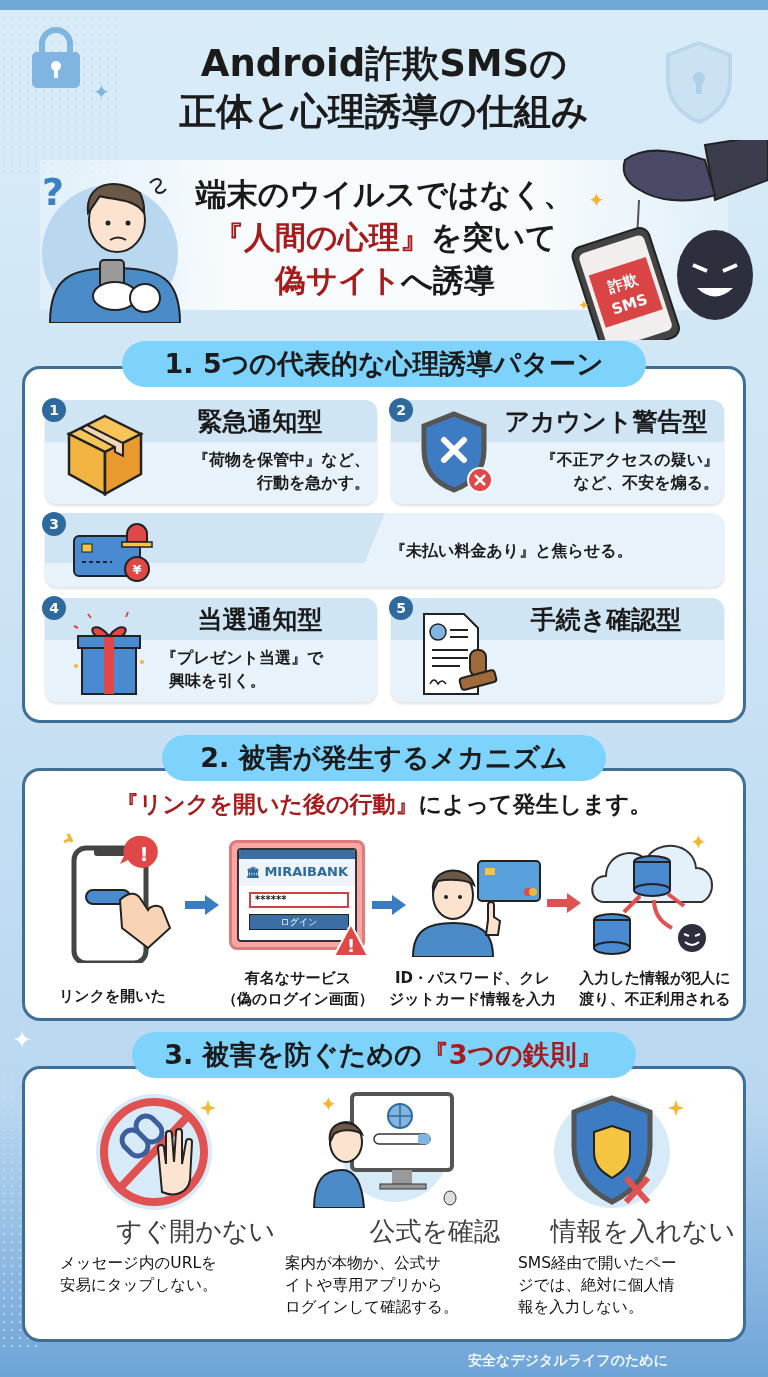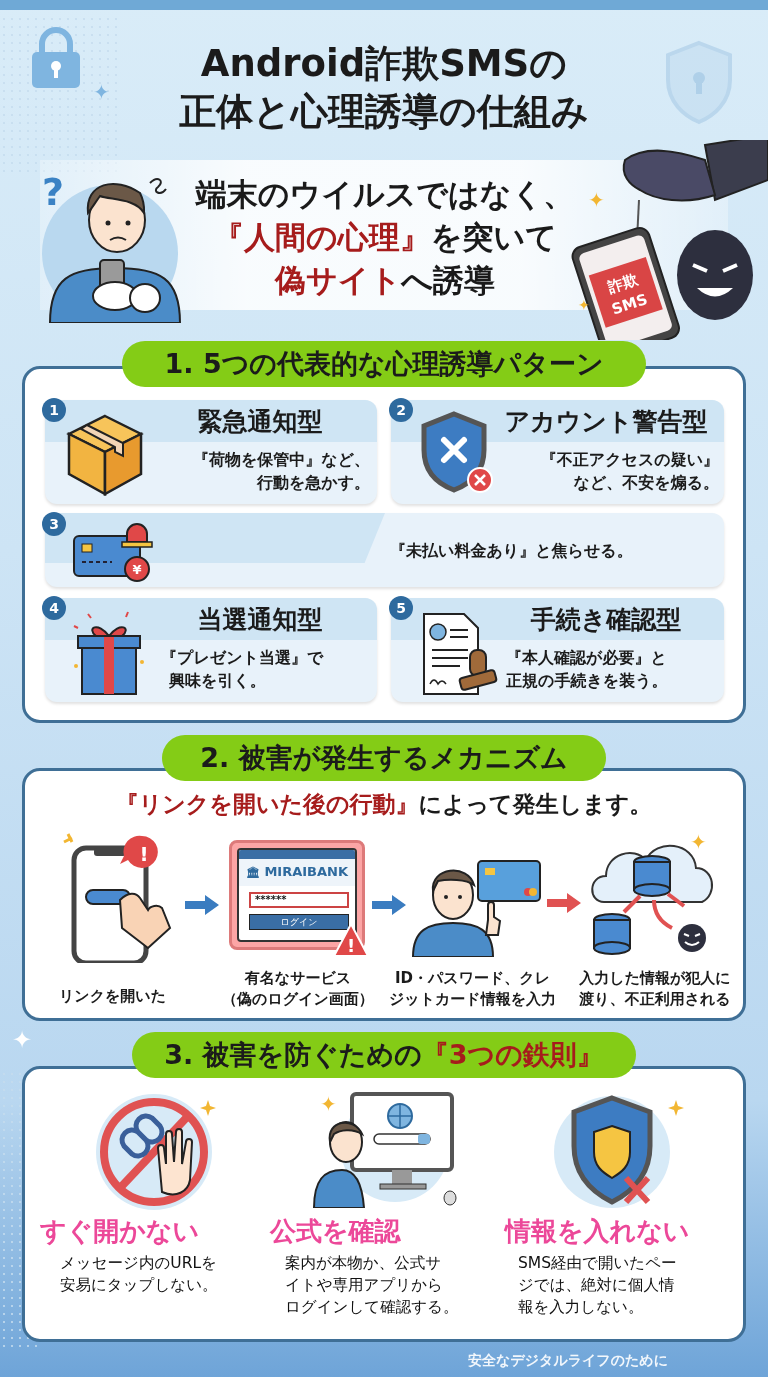--- a/index.html
+++ b/index.html
@@ -10,31 +10,31 @@
 .title{position:absolute;left:0;top:40px;width:768px;text-align:center;font-weight:bold;font-size:37px;line-height:48px;letter-spacing:0px;color:#1b1b1b}
 .lock{position:absolute;left:30px;top:26px;width:52px;height:64px}
 .shieldbg{position:absolute;left:664px;top:40px;width:70px;height:85px;opacity:.45}
 .hero{position:absolute;left:40px;top:160px;width:688px;height:150px;background:linear-gradient(90deg,rgba(255,255,255,.3),rgba(255,255,255,.85) 30%,rgba(255,255,255,.85) 70%,rgba(255,255,255,.3))}
 .hero-text{position:absolute;left:190px;top:173px;width:390px;text-align:center;font-weight:bold;font-size:31px;line-height:43px}
 .red{color:#a61c1c}
 .man{position:absolute;left:40px;top:158px;width:150px;height:165px}
 .hacker{position:absolute;left:565px;top:140px;width:203px;height:200px}
 .qmark{position:absolute;left:42px;top:170px;font-size:38px;font-weight:bold;color:#3b82c4}
 .section{position:absolute;left:22px;width:724px;background:#fff;border:3px solid #3f6f96;border-radius:18px}
-.sec-head{position:absolute;background:#84cc16;border-radius:24px;text-align:center;font-weight:bold;font-size:27px;color:#1b1b1b;line-height:46px;height:46px}
+.sec-head{position:absolute;background:#7dd3fc;border-radius:24px;text-align:center;font-weight:bold;font-size:27px;color:#1b1b1b;line-height:46px;height:46px}
 .card{position:absolute;background:#e8f2fa;border-radius:12px;box-shadow:0 2px 3px rgba(0,0,0,.12);overflow:hidden}
 .card .band{position:absolute;left:0;top:0;width:100%;height:42px;background:#cfe5f4}
 .card .ct{position:absolute;font-weight:bold;font-size:25px;text-align:center;color:#1b1b1b;line-height:36px}
 .card .cd{position:absolute;font-weight:bold;font-size:16px;line-height:23px;text-align:right;color:#1b1b1b}
 .num{position:absolute;width:24px;height:24px;border-radius:50%;background:#2e6a9e;color:#fff;font-weight:bold;font-size:14px;line-height:24px;text-align:center}
 .icon{position:absolute}
 .mech-title{position:absolute;left:22px;top:786px;width:724px;text-align:center;font-weight:bold;font-size:23px;line-height:36px}
 .step-label{position:absolute;font-weight:bold;font-size:15px;line-height:21px;text-align:center;color:#1b1b1b}
 .arrow{position:absolute;width:34px;height:20px}
-.rule-t{position:absolute;font-weight:bold;font-size:26px;text-align:left;line-height:36px;color:#ec4899}
+.rule-t{position:absolute;font-weight:normal;font-size:26px;text-align:right;line-height:36px;color:#404040}
 .rule-d{position:absolute;font-weight:normal;font-size:15.5px;line-height:22px;color:#111}
 .footer{position:absolute;left:12px;top:1350px;width:656px;text-align:right;color:#f2f7fc;font-size:14px;font-weight:bold;line-height:20px}
 .spark{position:absolute;color:#f2b632;font-size:20px;line-height:20px}
 </style>
 </head>
 <body>
 
 <div class="topbar"></div>
 <div class="dots" style="left:0;top:15px;width:120px;height:160px"></div>
 <div class="dots" style="left:0;top:1070px;width:40px;height:280px"></div>
@@ -162,24 +162,20 @@
   <rect x="36" y="30" width="10" height="58" fill="#e04848"></rect>
   <path d="M41 30 C30 15 18 22 28 30 Z M41 30 C52 15 64 22 54 30 Z" fill="#e04848" stroke="#222" stroke-width="2"></path>
   <circle cx="8" cy="60" r="2" fill="#f2b632"></circle>
     <circle cx="74" cy="56" r="2" fill="#f2b632"></circle>
   <path d="M20 8 l3 4 M60 6 l-2 5 M6 20 l4 2" stroke="#e04848" stroke-width="2"></path>
 </svg>
 
 <div class="card" style="left:391px;top:598px;width:333px;height:104px">
   <div class="band"></div>
   <div class="ct" style="left:115px;top:4px;width:200px">手続き確認型</div>
-  <div class="cd" style="left:115px;top:48px;width:210px;text-align:left">
-      <div>『本人確認が必要』と</div>
-      <div>正規の手続きを装う。</div>
-    </div>
 </div>
 <div class="num" style="left:389px;top:596px">5</div>
 <svg class="icon" style="left:420px;top:610px;width:80px;height:88px" viewBox="0 0 80 88">
   <path d="M4 4 H44 L58 18 V84 H4 Z" fill="#fff" stroke="#222" stroke-width="2"></path>
   <circle cx="18" cy="22" r="8" fill="#7fb5e0" stroke="#222" stroke-width="1.5"></circle>
   <path d="M30 20 H48 M30 27 H48 M12 40 H48 M12 48 H48 M12 56 H40" stroke="#222" stroke-width="2"></path>
   <path d="M10 74 q4 -8 8 0 q4 -6 8 0" fill="none" stroke="#222" stroke-width="1.5"></path>
   <rect x="50" y="40" width="16" height="26" rx="7" fill="#a06a3a" stroke="#222" stroke-width="2"></rect>
   <rect x="40" y="64" width="36" height="12" rx="3" fill="#a06a3a" stroke="#222" stroke-width="2" transform="rotate(-15 58 70)"></rect>
 </svg>

